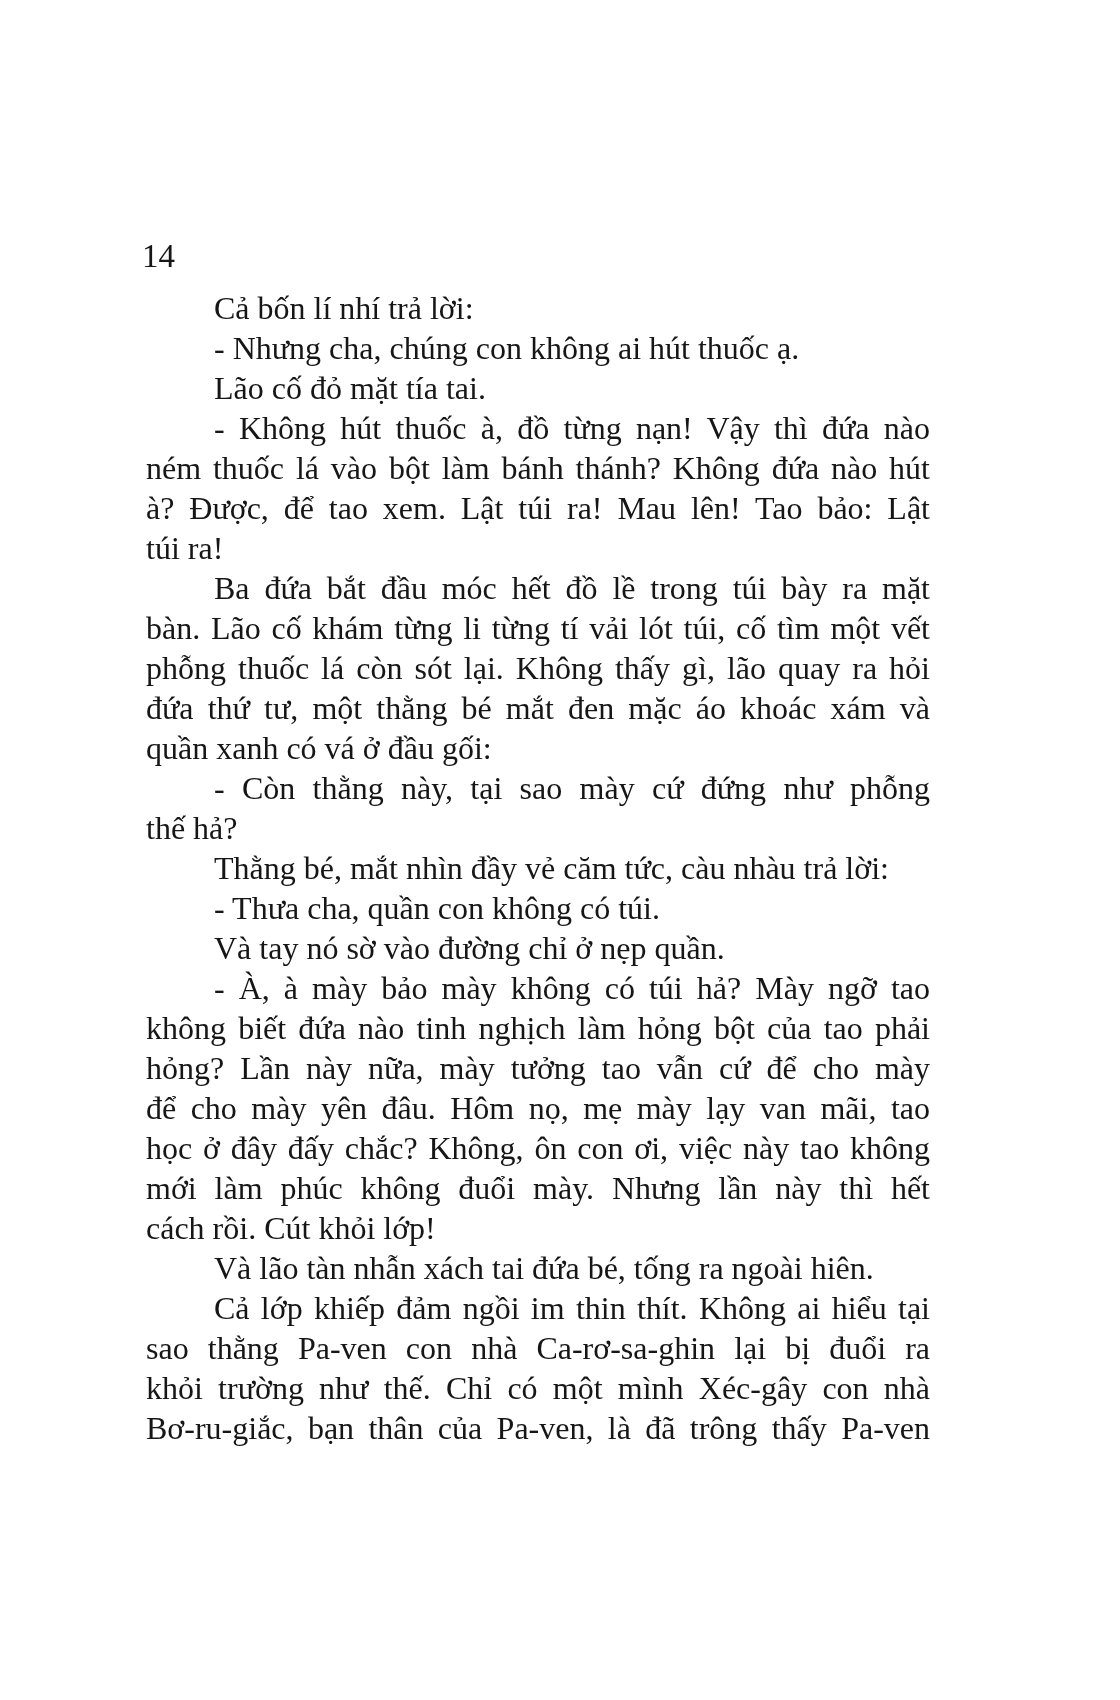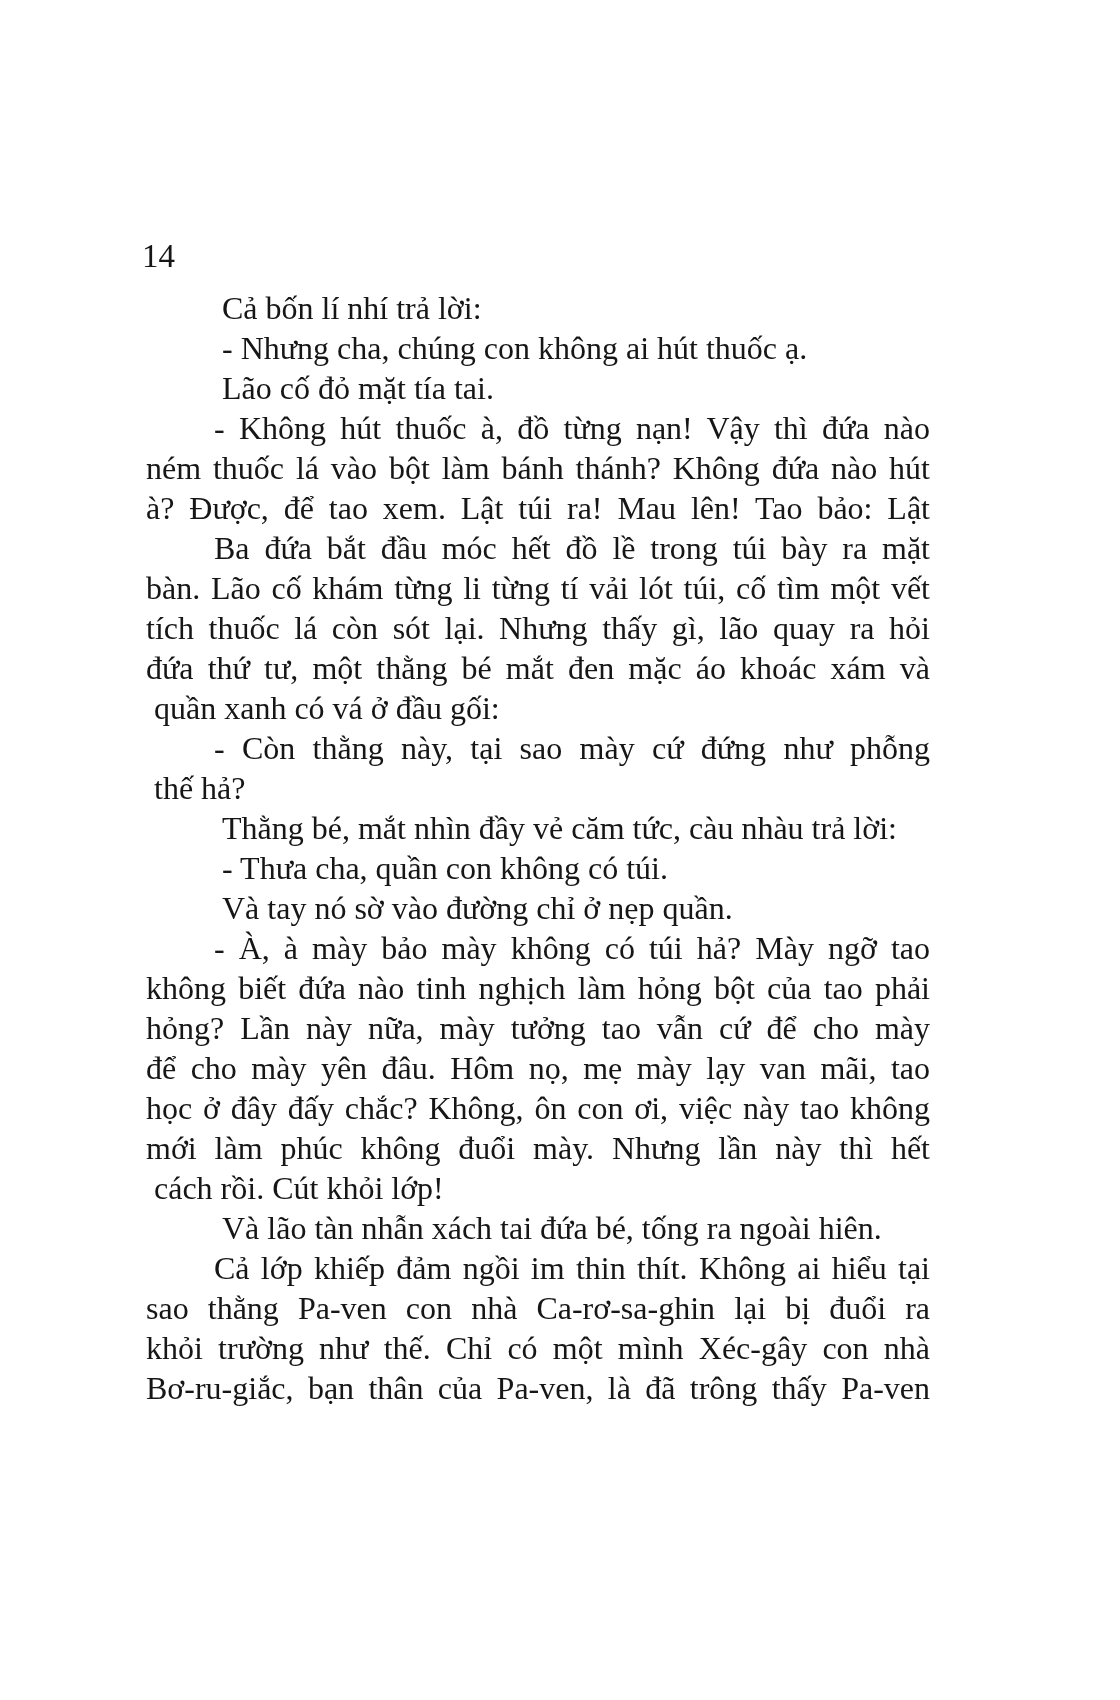--- a/index.html
+++ b/index.html
@@ -43,21 +43,20 @@
   .line {
     text-align: justify;
     text-align-last: justify;
     white-space: normal;
   }
   .line.pfirst {
     text-indent: 68px;
   }
   .line.plast {
     text-align-last: left;
-    margin-left: 8px;
   }
 </style>
 </head>
 <body style="background: rgb(255, 255, 255);">
 
 <div class="page">
   <div class="page-number" style="color: rgb(22, 22, 22);">14</div>
   <div class="text-block" id="text-block" style="color: rgb(22, 22, 22);">
       <div class="para">
         <div class="line pfirst plast">Cả bốn lí nhí trả lời:</div>
@@ -65,25 +64,26 @@
       <div class="para">
         <div class="line pfirst plast">- Nhưng cha, chúng con không ai hút thuốc ạ.</div>
       </div>
       <div class="para">
         <div class="line pfirst plast">Lão cố đỏ mặt tía tai.</div>
       </div>
       <div class="para">
         <div class="line pfirst">- Không hút thuốc à, đồ từng nạn! Vậy thì đứa nào</div>
         <div class="line">ném thuốc lá vào bột làm bánh thánh? Không đứa nào hút</div>
         <div class="line">à? Được, để tao xem. Lật túi ra! Mau lên! Tao bảo: Lật</div>
+        <div class="line plast">túi ra!</div>
       </div>
       <div class="para">
         <div class="line pfirst">Ba đứa bắt đầu móc hết đồ lề trong túi bày ra mặt</div>
         <div class="line">bàn. Lão cố khám từng li từng tí vải lót túi, cố tìm một vết</div>
-        <div class="line">tích thuốc lá còn sót lại. Nhưng thấy gì, lão quay ra hỏi</div>
+        <div class="line">phỗng thuốc lá còn sót lại. Không thấy gì, lão quay ra hỏi</div>
         <div class="line">đứa thứ tư, một thằng bé mắt đen mặc áo khoác xám và</div>
         <div class="line plast">quần xanh có vá ở đầu gối:</div>
       </div>
       <div class="para">
         <div class="line pfirst">- Còn thằng này, tại sao mày cứ đứng như phỗng</div>
         <div class="line plast">thế hả?</div>
       </div>
       <div class="para">
         <div class="line pfirst plast">Thằng bé, mắt nhìn đầy vẻ căm tức, càu nhàu trả lời:</div>
       </div>

